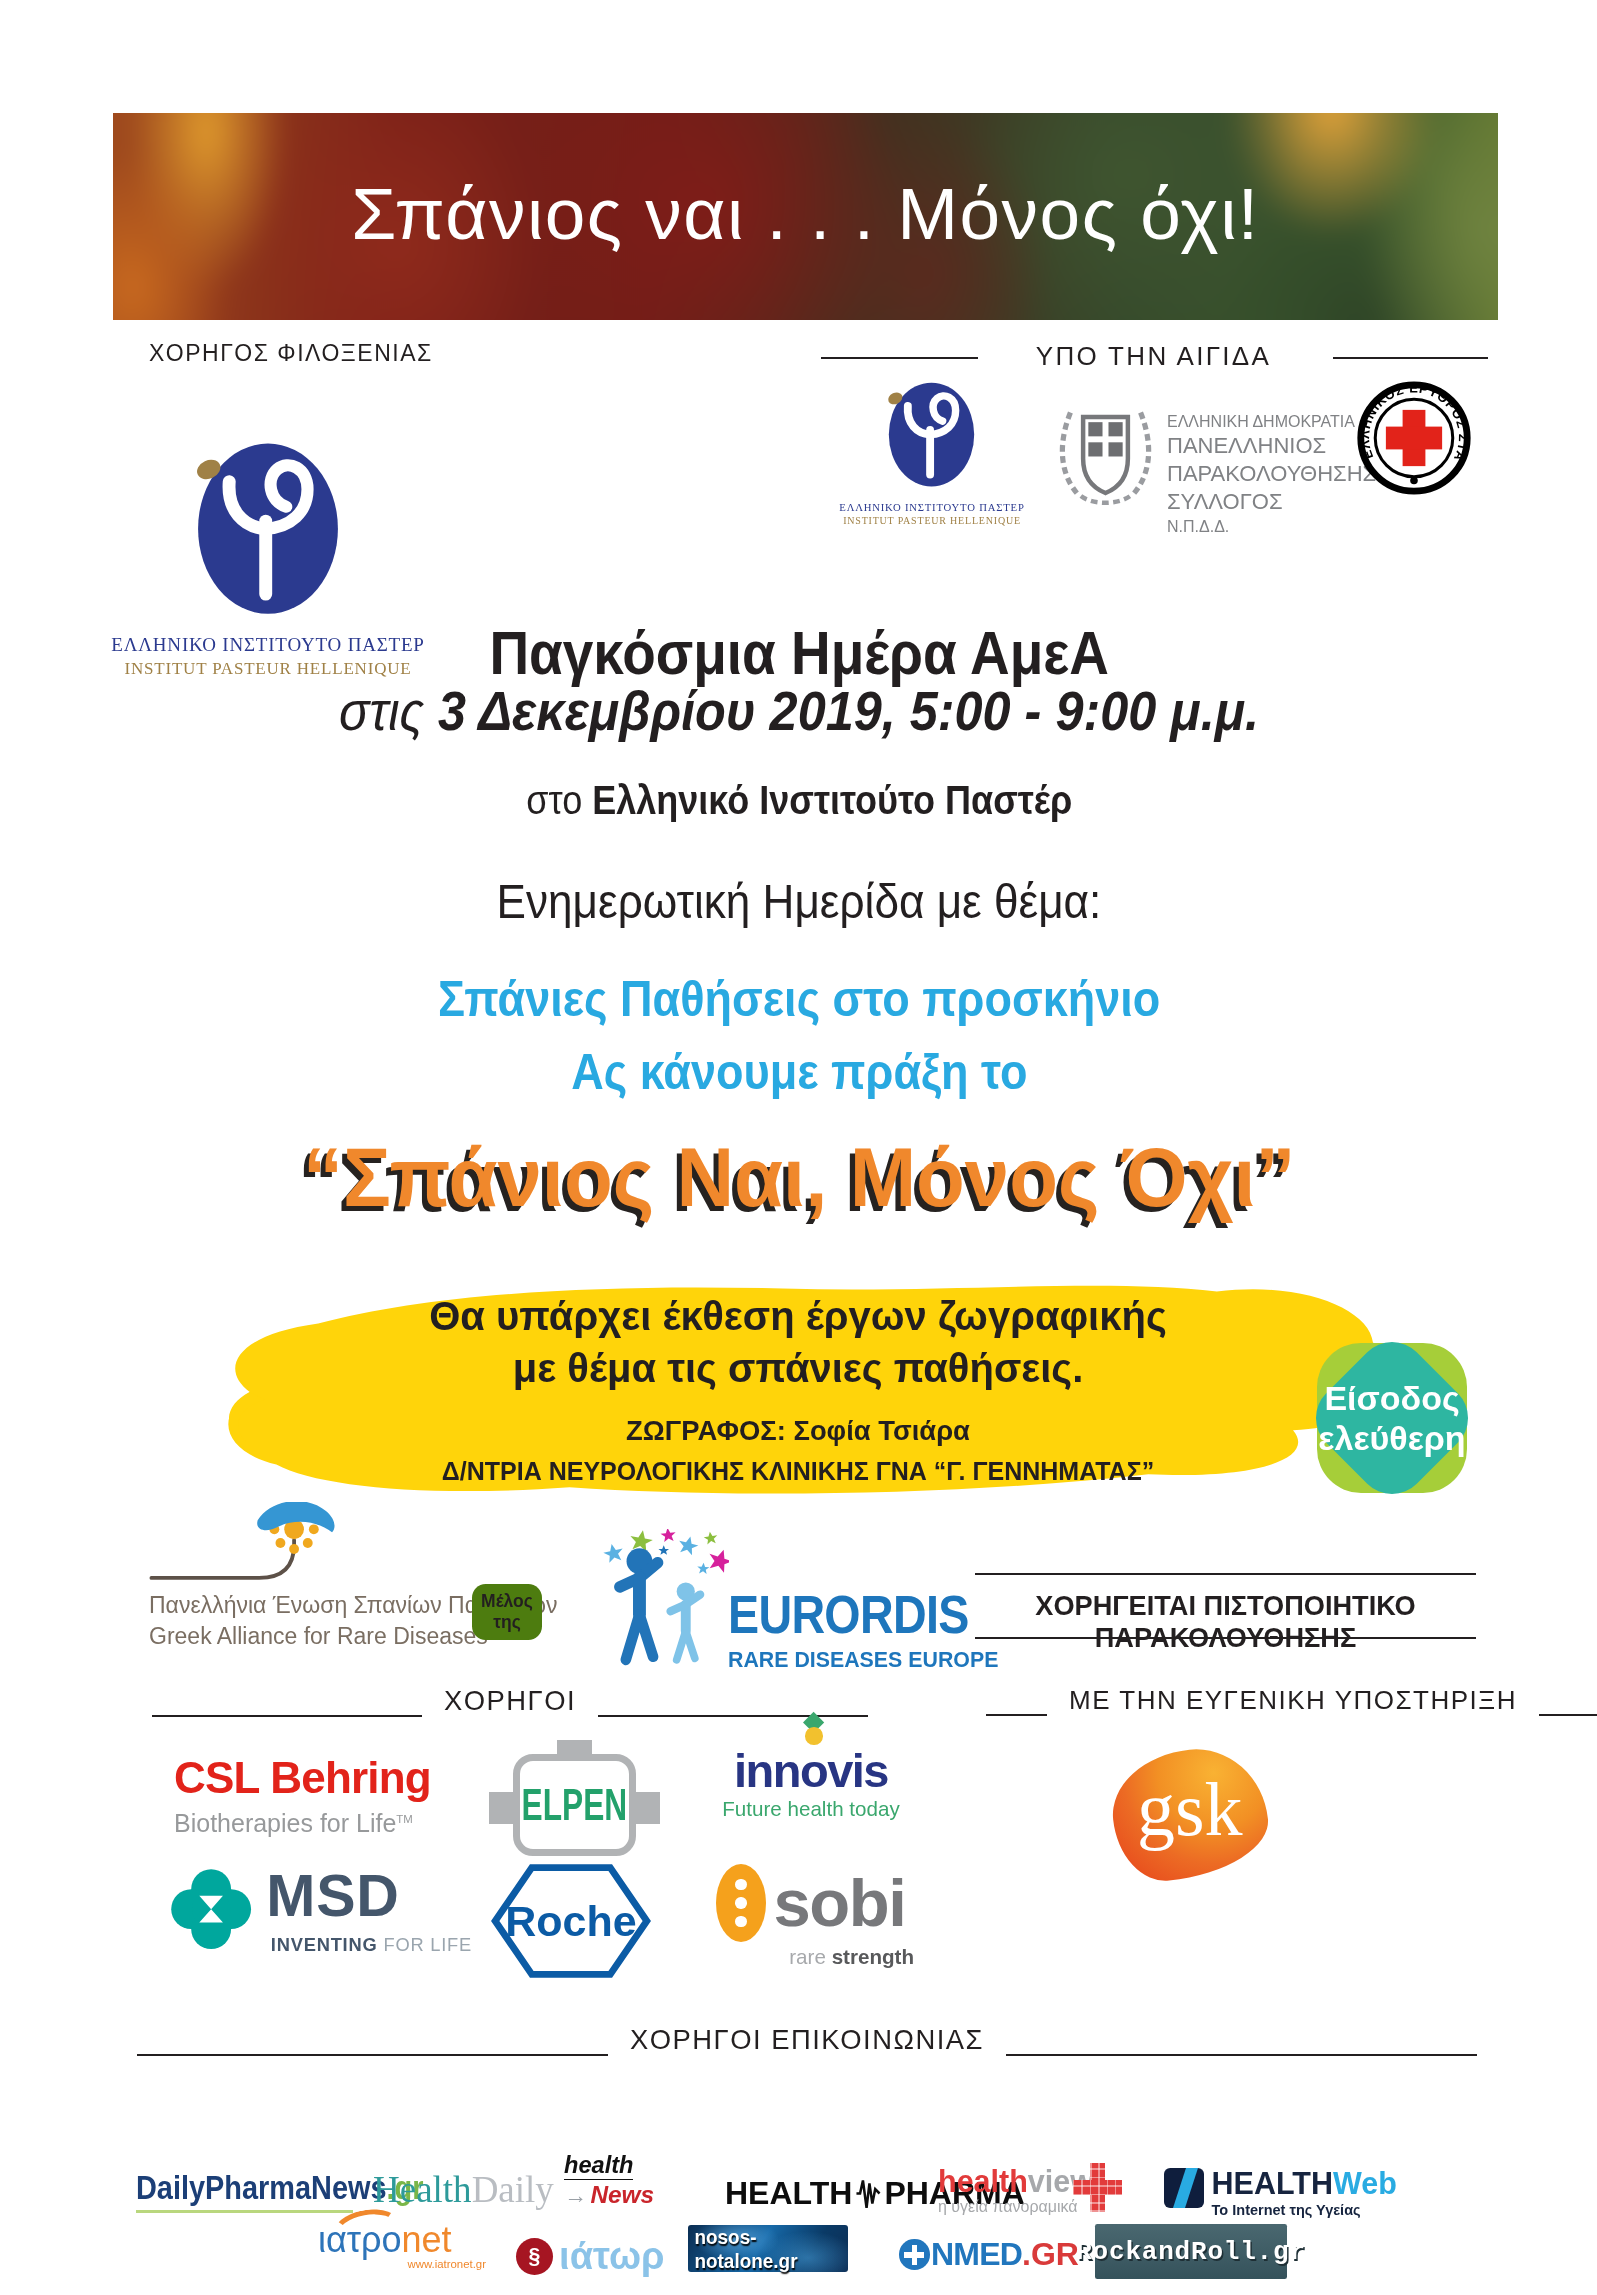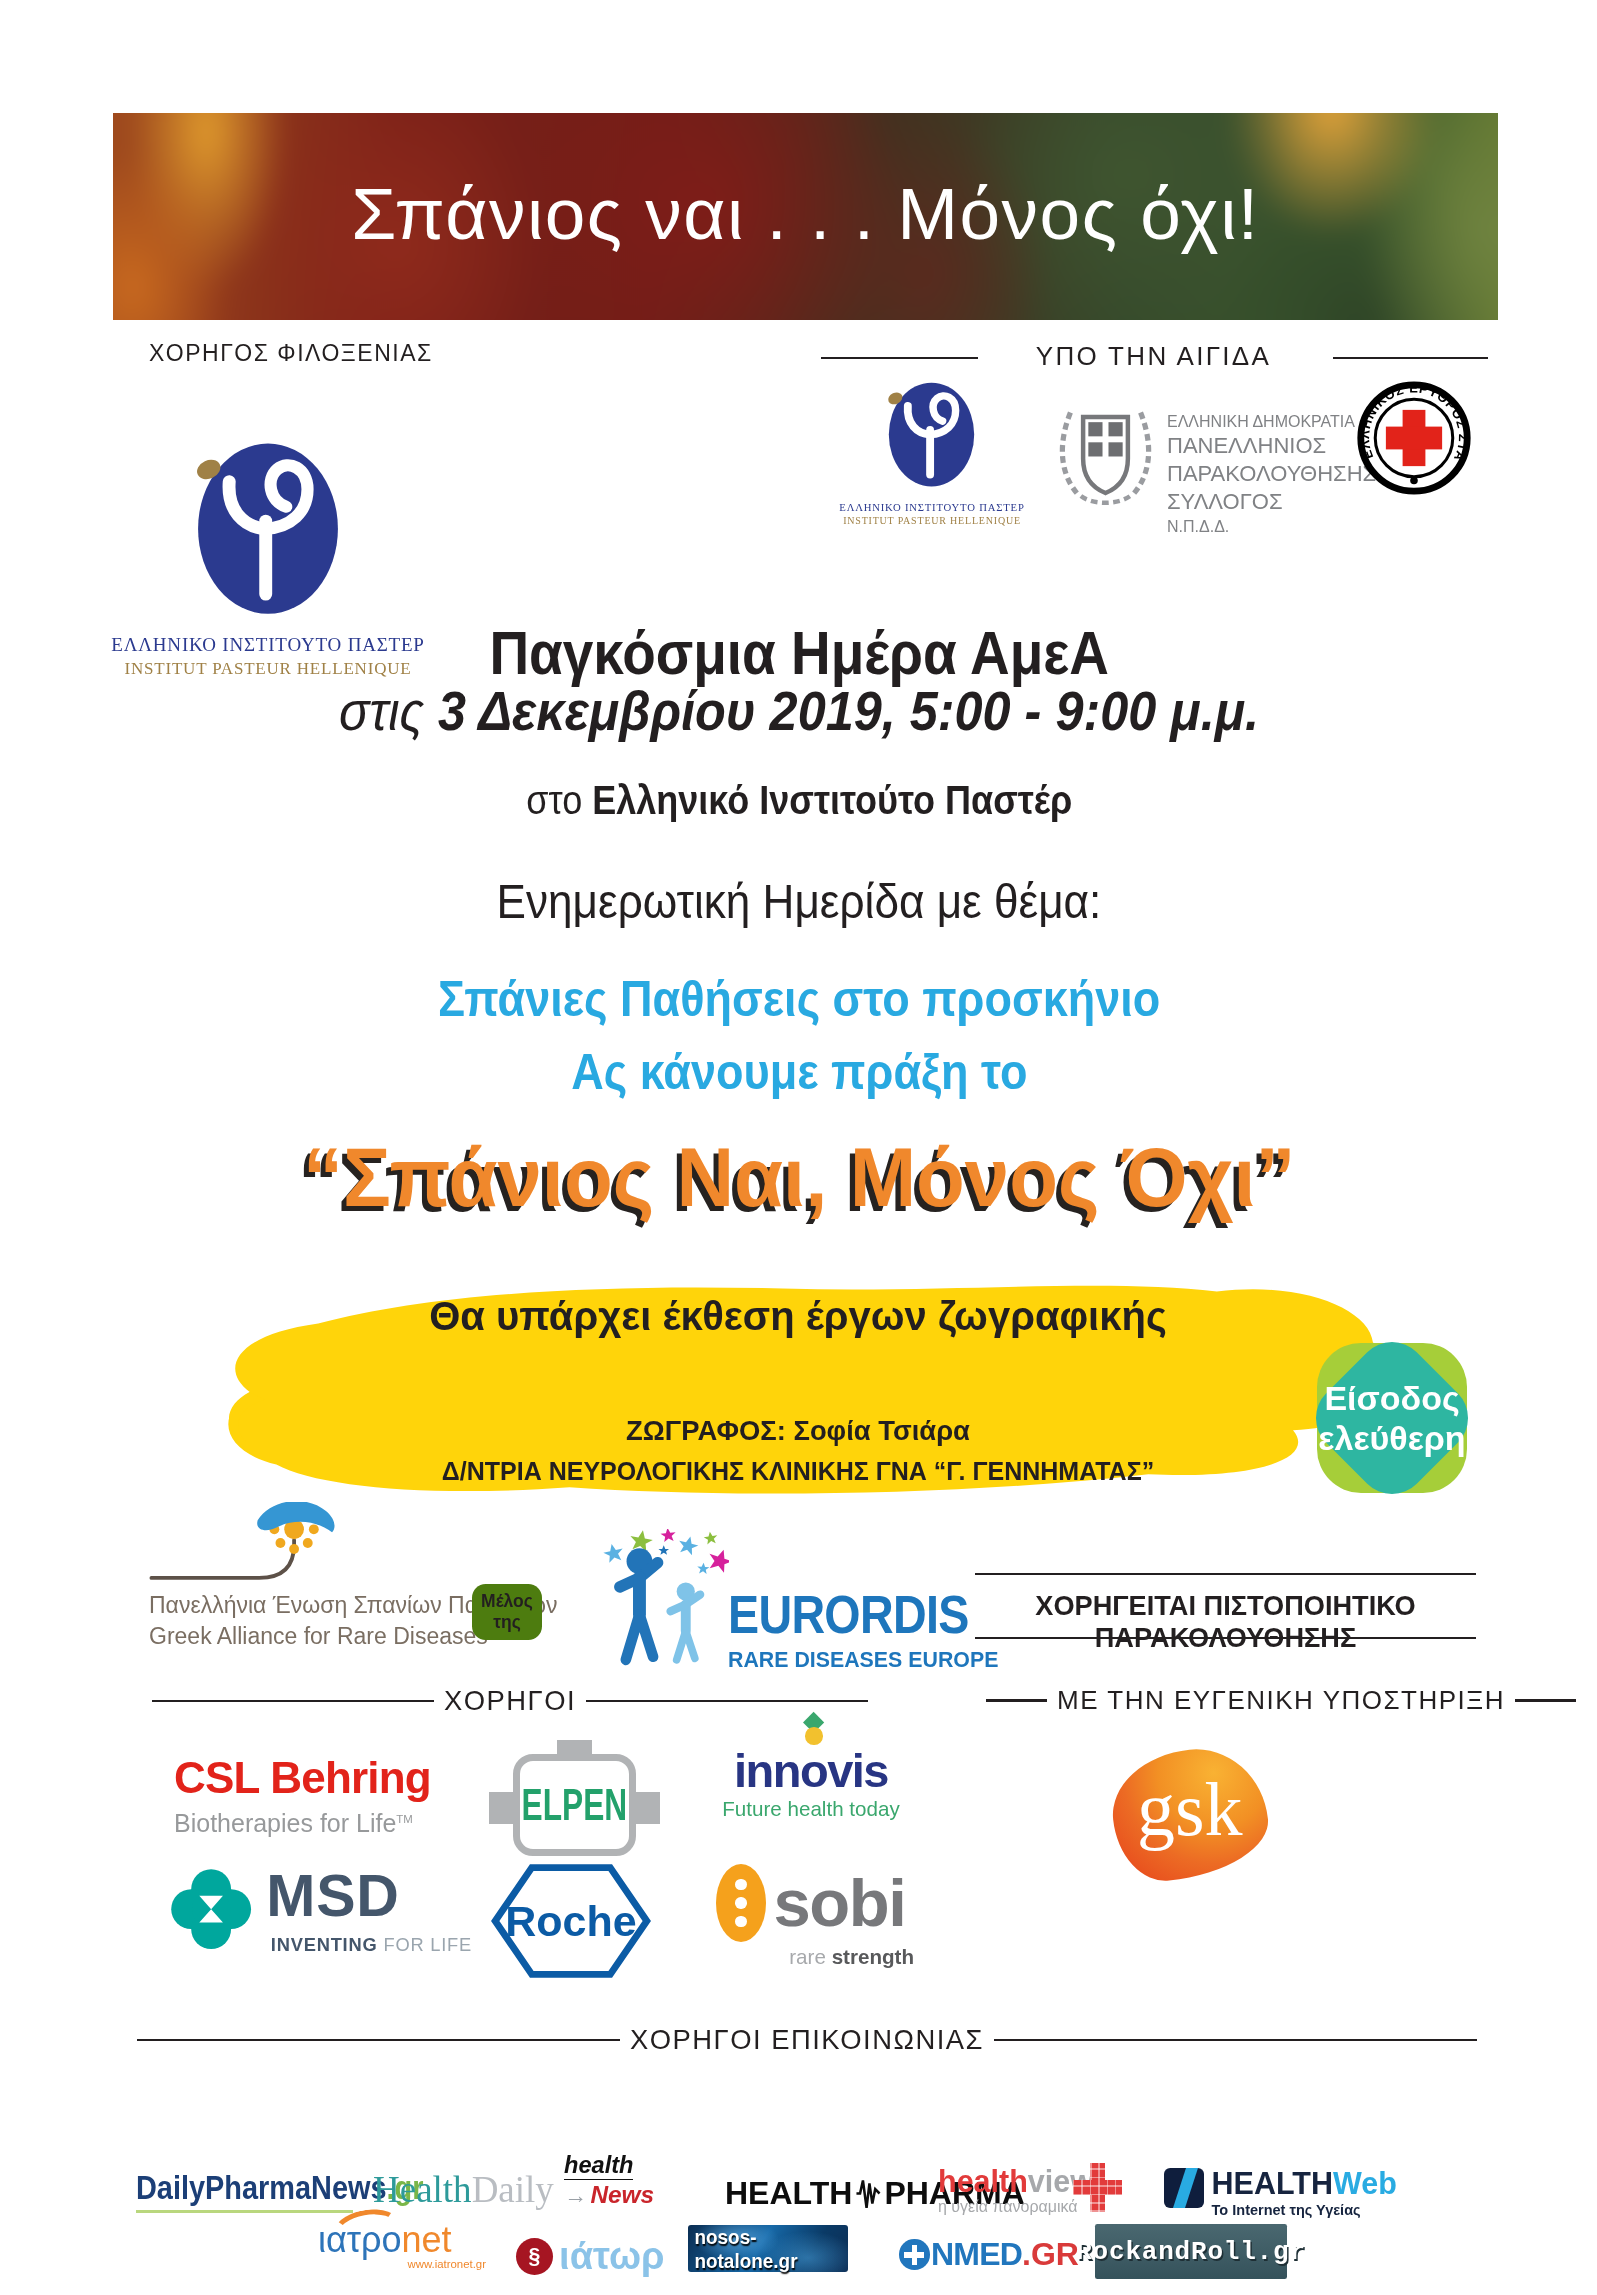--- a/index.html
+++ b/index.html
@@ -46,21 +46,21 @@
   .badge-txt{position:absolute;inset:0;display:flex;align-items:center;justify-content:center;text-align:center;
     color:#fff;font-weight:700;font-size:34px;line-height:40px;}
   
   .alliance-name{color:#7a6e62;font-size:23px;line-height:30.5px;}
   .member-badge{left:472px;top:1584px;width:70px;height:56px;background:#4d7c0f;border-radius:13.7px;
     display:flex;align-items:center;justify-content:center;text-align:center;font-weight:700;font-size:17.5px;line-height:20.6px;}
   .eur-name{color:#1e76bc;font-weight:700;font-size:53px;transform:scaleX(.88);transform-origin:left;display:inline-block;letter-spacing:-0.8px;}
   .eur-tag{color:#1e76bc;font-weight:700;font-size:22px;transform:scaleX(.97);transform-origin:left;display:inline-block;letter-spacing:0;}
   .cert-text{font-weight:700;font-size:28px;}
   
-  .divider{display:flex;align-items:center;gap:10px;}
+  .divider{display:flex;align-items:flex-end;gap:22px;}
   .divider .hline{flex:1;}
   .div-label{font-size:27.4px;letter-spacing:1.5px;white-space:nowrap;}
   
   .csl-name{color:#e2231a;font-weight:700;font-size:44px;letter-spacing:-0.8px;}
   .csl-tag{color:#97999b;font-size:25px;margin-top:6.1px;}
   .elpen{left:489px;top:1749px;width:171px;height:107px;}
   .elpen-tab{position:absolute;background:#b1b3b5;}
   .elpen-body{position:absolute;left:24.4px;right:24.4px;top:4.6px;bottom:0;background:#fff;border:7.6px solid #b1b3b5;border-radius:20px;
     display:flex;align-items:center;justify-content:center;}
   .elpen-name{color:#23a16b;font-weight:700;font-size:44px;transform:scaleX(.72);letter-spacing:0px;}
@@ -246,20 +246,21 @@
 </div>
 
 <div class="abs" style="left:204px;top:1270px;width:1188px;height:267px;">
   <svg width="1188" height="267" viewBox="0 0 1560 350" style="position:absolute;left:0;top:0;">
     <path fill="#ffd40a" d="M60,160 C20,130 40,85 150,70 C300,30 520,18 760,24 C980,30 1180,10 1330,28
       C1440,14 1530,50 1535,95 C1560,110 1545,140 1480,148 C1540,170 1525,205 1430,210
       C1460,245 1390,275 1240,268 C1000,295 700,300 480,285 C300,298 150,285 95,255 C30,240 10,195 60,160 Z"></path>
     <path fill="#ffd40a" d="M60,160 C30,175 20,205 55,225 C35,205 45,180 80,170 Z"></path>
   </svg>
   <div class="abs ctr yellow-text" style="top:24.4px;font-size:40px;">Θα υπάρχει έκθεση έργων ζωγραφικής</div>
+  <div class="abs ctr yellow-text" style="top:76px;font-size:40px;">με θέμα τις σπάνιες παθήσεις.</div>
   <div class="abs ctr yellow-text" style="top:145px;font-size:27.4px;">ΖΩΓΡΑΦΟΣ: Σοφία Τσιάρα</div>
   <div class="abs ctr yellow-text" style="top:187px;font-size:25px;">Δ/ΝΤΡΙΑ ΝΕΥΡΟΛΟΓΙΚΗΣ ΚΛΙΝΙΚΗΣ ΓΝΑ “Γ. ΓΕΝΝΗΜΑΤΑΣ”</div>
 </div>
 
 <div class="abs badge">
   <div class="badge-lime"></div>
   <div class="badge-teal"></div>
   <div class="badge-txt">Είσοδος ελεύθερη</div>
 </div>
 

